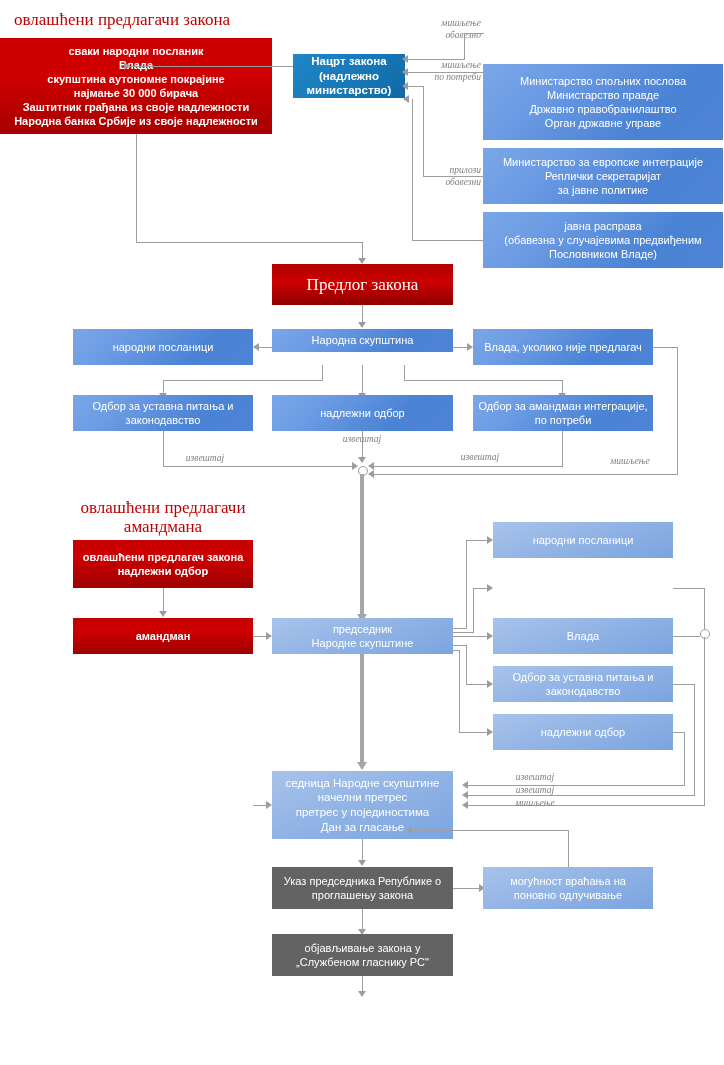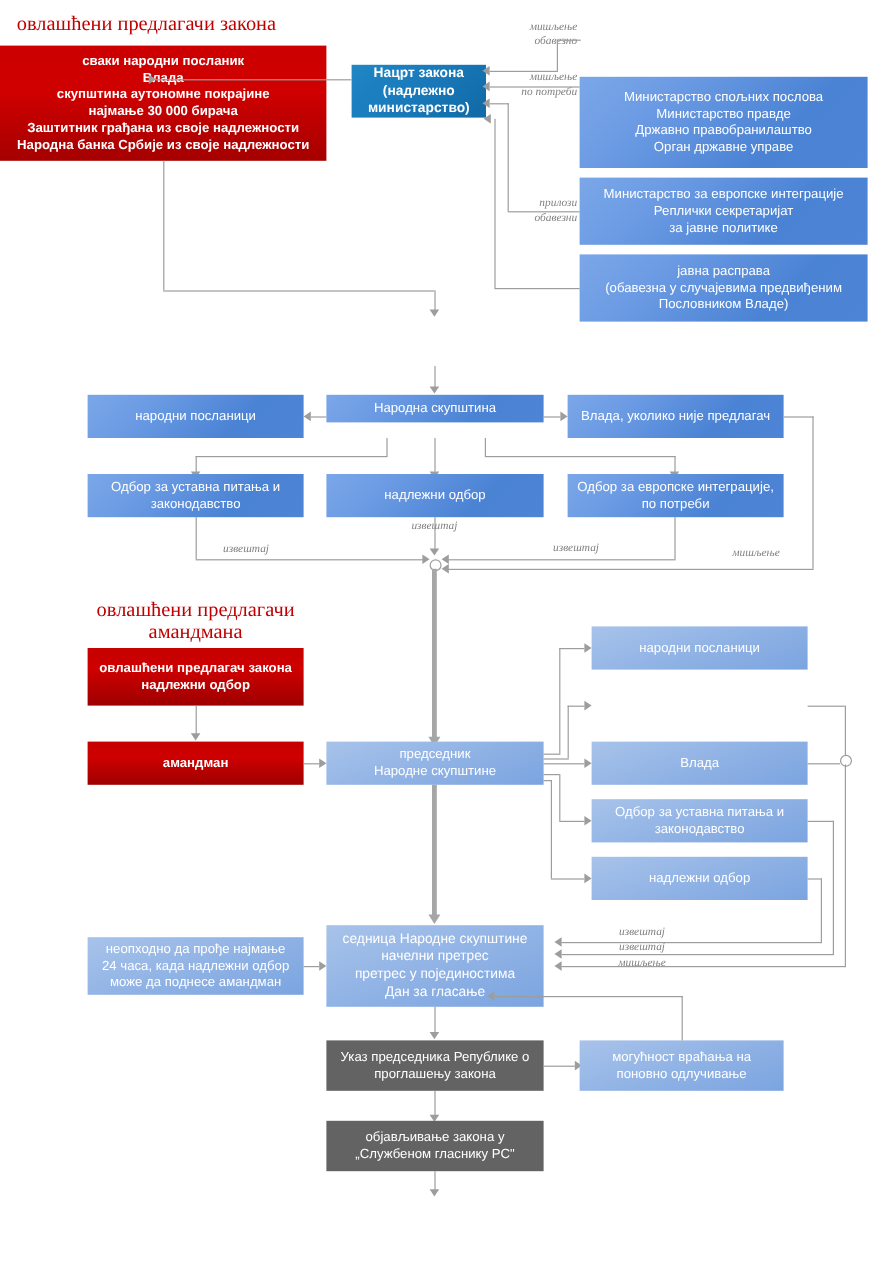--- a/index.html
+++ b/index.html
@@ -112,20 +112,21 @@
   <div class="arw arw-l" style="left:403px;top:95px;"></div>
 
   <div class="ln lnh" style="left:130px;top:66px;width:163px;"></div>
   <div class="arw arw-r" style="left:124px;top:62px;transform:rotate(180deg);border-left:none;border-right:6px solid #9d9d9d;"></div>
 
   <div class="ln lnv" style="left:136px;top:134px;height:108px;"></div>
   <div class="ln lnh" style="left:136px;top:242px;width:226px;"></div>
   <div class="ln lnv" style="left:362px;top:242px;height:18px;"></div>
   <div class="arw arw-d" style="left:358px;top:258px;"></div>
 
+  <div class="box redtitle" style="left:272px;top:264px;width:181px;height:41px;">Предлог закона</div>
 
   <div class="ln lnv" style="left:362px;top:305px;height:18px;"></div>
   <div class="arw arw-d" style="left:358px;top:322px;"></div>
 
   <div class="box blue" style="left:73px;top:329px;width:180px;height:36px;">народни посланици</div>
   <div class="box blue" style="left:272px;top:329px;width:181px;height:23px;">Народна скупштина</div>
   <div class="box blue" style="left:473px;top:329px;width:180px;height:36px;">Влада, уколико није предлагач</div>
 
   <div class="ln lnh" style="left:259px;top:347px;width:13px;"></div>
   <div class="arw arw-l" style="left:253px;top:343px;"></div>
@@ -142,21 +143,21 @@
   <div class="arw arw-d" style="left:358px;top:393px;"></div>
 
   <div class="ln lnv" style="left:404px;top:365px;height:15px;"></div>
   <div class="ln lnh" style="left:404px;top:380px;width:159px;"></div>
   <div class="ln lnv" style="left:562px;top:380px;height:14px;"></div>
   <div class="arw arw-d" style="left:558px;top:393px;"></div>
 
   <div class="box blue" style="left:73px;top:395px;width:180px;height:36px;white-space:pre-line;">Одбор за уставна питања и
 законодавство</div>
   <div class="box blue" style="left:272px;top:395px;width:181px;height:36px;">надлежни одбор</div>
-  <div class="box blue" style="left:473px;top:395px;width:180px;height:36px;white-space:pre-line;">Одбор за европске интеграције,
+  <div class="box blue" style="left:473px;top:395px;width:180px;height:36px;white-space:pre-line;">Одбор за амандман интеграције,
 по потреби</div>
 
   <div class="ln lnv" style="left:163px;top:431px;height:35px;"></div>
   <div class="ln lnh" style="left:163px;top:466px;width:190px;"></div>
   <div class="arw arw-r" style="left:352px;top:462px;"></div>
   <div class="lbl c" style="left:150px;top:453px;width:110px;">извештај</div>
 
   <div class="ln lnv" style="left:362px;top:431px;height:28px;"></div>
   <div class="arw arw-d" style="left:358px;top:457px;"></div>
   <div class="lbl c" style="left:312px;top:434px;width:100px;">извештај</div>
@@ -239,23 +240,20 @@
   <div class="ln lnh" style="left:468px;top:785px;width:217px;"></div>
   <div class="arw arw-l" style="left:462px;top:781px;"></div>
 
   <div class="lbl c" style="left:485px;top:772px;width:100px;">извештај</div>
   <div class="lbl c" style="left:485px;top:785px;width:100px;">извештај</div>
   <div class="lbl c" style="left:485px;top:798px;width:100px;">мишљење</div>
 
   <div class="ln thick" style="left:360px;top:654px;width:4px;height:110px;"></div>
   <div class="arw arw-dB" style="left:357px;top:762px;"></div>
 
-  <div class="box blue2" style="left:73px;top:781px;width:180px;height:48px;white-space:pre-line;">неопходно да прође најмање
-24 часа, када надлежни одбор
-може да поднесе амандман</div>
   <div class="ln lnh" style="left:253px;top:805px;width:13px;"></div>
   <div class="arw arw-r" style="left:266px;top:801px;"></div>
 
   <div class="box blue2 bluebig" style="left:272px;top:771px;width:181px;height:68px;white-space:pre-line;">седница Народне скупштине
 начелни претрес
 претрес у појединостима
 Дан за гласање</div>
 
   <div class="ln lnv" style="left:362px;top:839px;height:22px;"></div>
   <div class="arw arw-d" style="left:358px;top:860px;"></div>

